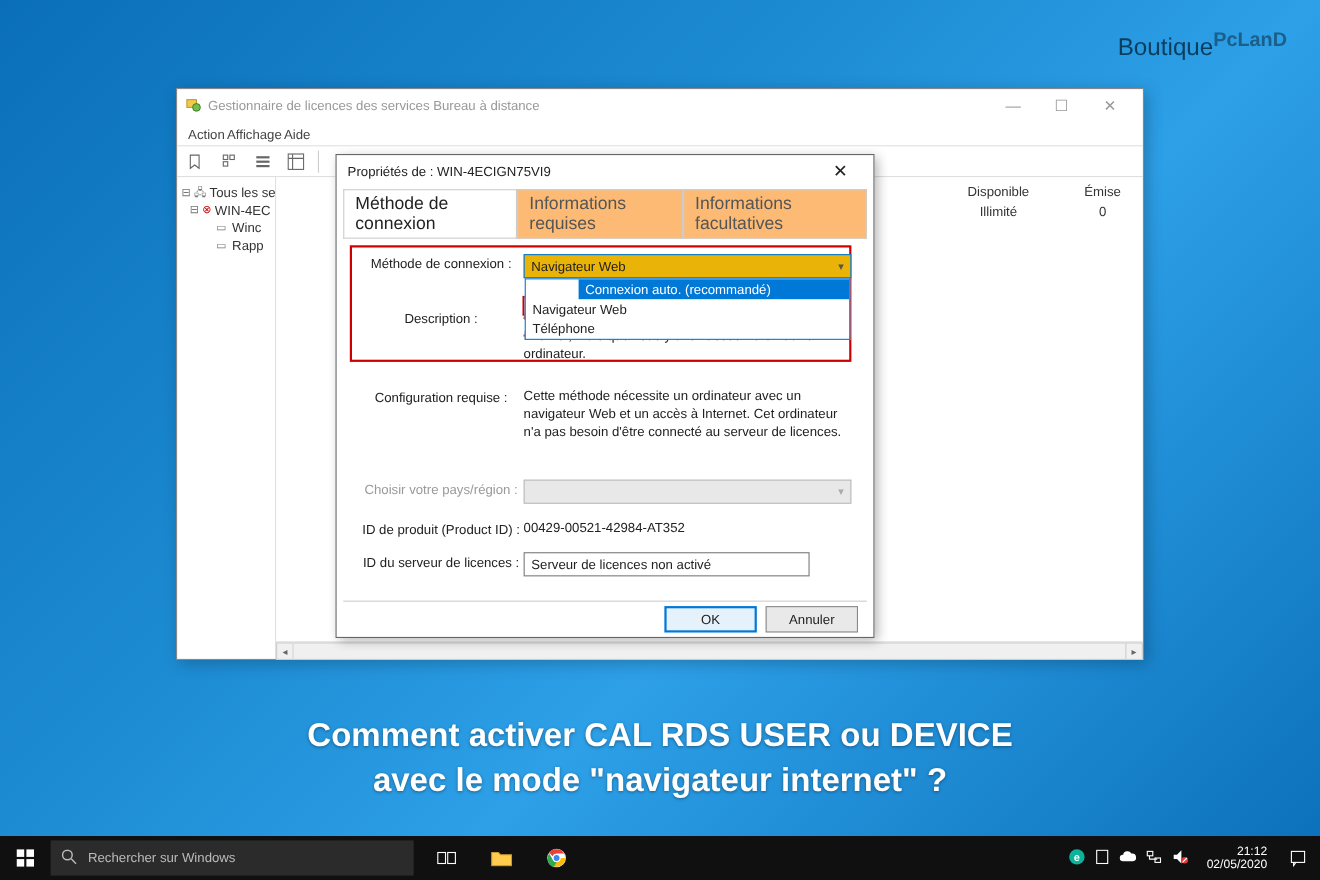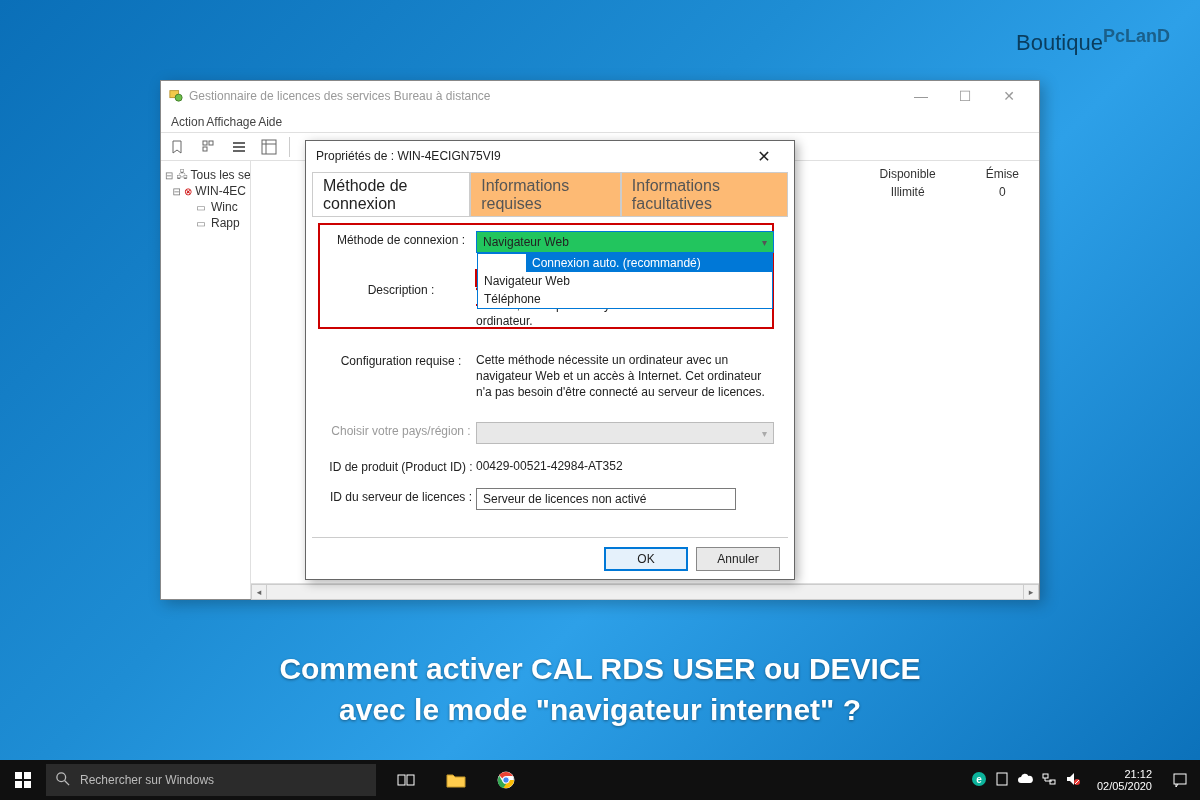--- a/index.html
+++ b/index.html
@@ -40,21 +40,21 @@
 .dlg-title { height: 30px; display: flex; align-items: center; padding: 0 10px; font-size: 12px; }
 .dlg-close { margin-left: auto; width: 40px; height: 30px; display: flex; align-items: center; justify-content: center; font-size: 16px; color: #222; }
 .dlg-tabs { display: flex; font-size: 16px; padding: 0 6px; }
 .dlg-tab { padding: 4px 10px; border: 1px solid #ccc; border-bottom: none; background: #fff; position: relative; top: 1px; }
 .dlg-tab.inactive { background: #fdba74; color: #555; }
 .dlg-tabsep { border-bottom: 1px solid #ccc; flex: 1; align-self: flex-end; height: 1px; }
 .dlg-body { flex: 1; border-top: 1px solid #ccc; margin: 0 6px; padding: 14px 14px 8px 14px; font-size: 12px; position: relative; }
 .form-row { display: flex; margin-bottom: 14px; align-items: flex-start; }
 .form-label { width: 150px; padding-top: 2px; color: #222; text-align: center; }
 .form-ctrl { flex: 1; position: relative; }
-.combo { height: 22px; border: 1px solid #7a7a7a; background: #22c55e; display: flex; align-items: center; padding: 0 6px; font-size: 12px; position: relative; }
+.combo { height: 22px; border: 1px solid #7a7a7a; background: #eab308; display: flex; align-items: center; padding: 0 6px; font-size: 12px; position: relative; }
 .combo .chev { margin-left: auto; font-size: 10px; color: #555; }
 .combo.open { border-color: #0078d7; }
 .combo-list { position: absolute; top: 21px; left: 0; right: 0; border: 1px solid #0078d7; background: #fff; z-index: 5; }
 .combo-opt { padding: 2px 6px; font-size: 12px; }
 .combo-opt.sel { background: #0078d7; color: #fff; margin-left: 48px; }
 .redbox1 { position: absolute; border: 2px solid #c00; pointer-events: none; }
 .desc-text { font-size: 12px; color: #222; line-height: 1.35; }
 .strike { text-decoration: line-through; text-decoration-color: #c00; text-decoration-thickness: 2px; }
 .disabled-row .form-label { color: #9a9a9a; }
 .disabled-combo { height: 22px; border: 1px solid #bbb; background: #e8e8e8; display: flex; align-items: center; padding: 0 6px; }
@@ -203,21 +203,21 @@
           <span class="strike">Cette méthode si le serveur de licence n'a pas accès à Internet, mais que vous y avez accès via un autre</span>
           <span>ordinateur.</span>
         </div>
       </div>
 
       <div class="form-row" style="margin-top:22px">
         <div class="form-label">Configuration requise :</div>
         <div class="form-ctrl desc-text">Cette méthode nécessite un ordinateur avec un navigateur Web et un accès à Internet. Cet ordinateur n'a pas besoin d'être connecté au serveur de licences.</div>
       </div>
 
-      <div class="form-row disabled-row" style="margin-top:22px">
+      <div class="form-row disabled-row" style="margin-top:36px">
         <div class="form-label">Choisir votre pays/région :</div>
         <div class="form-ctrl">
           <div class="disabled-combo">
             <span></span>
               <span class="chev">▾</span>
           </div>
         </div>
       </div>
 
       <div class="form-row">

